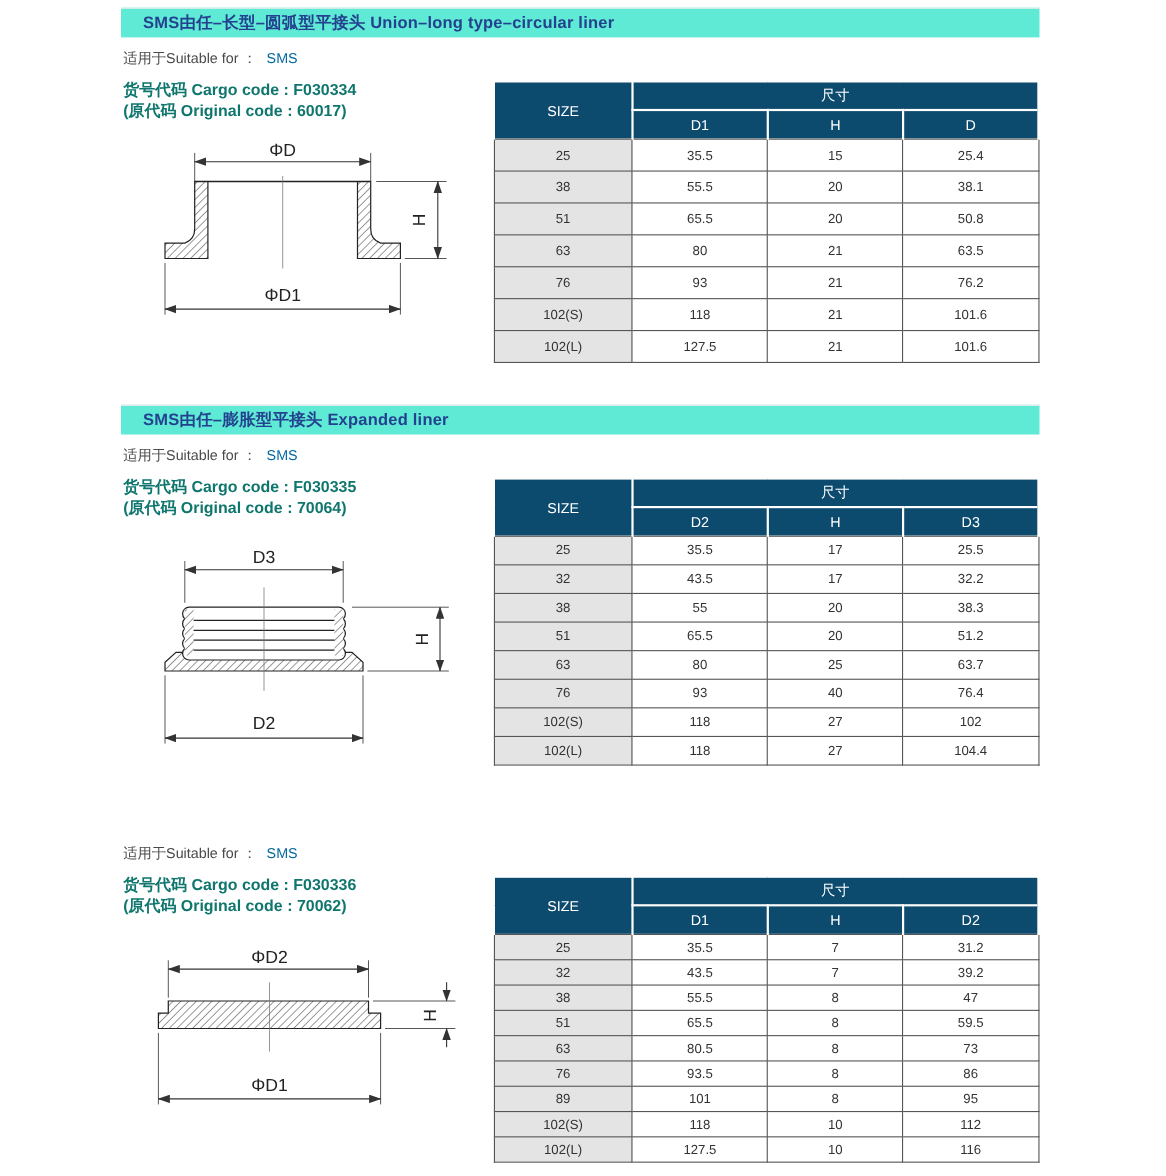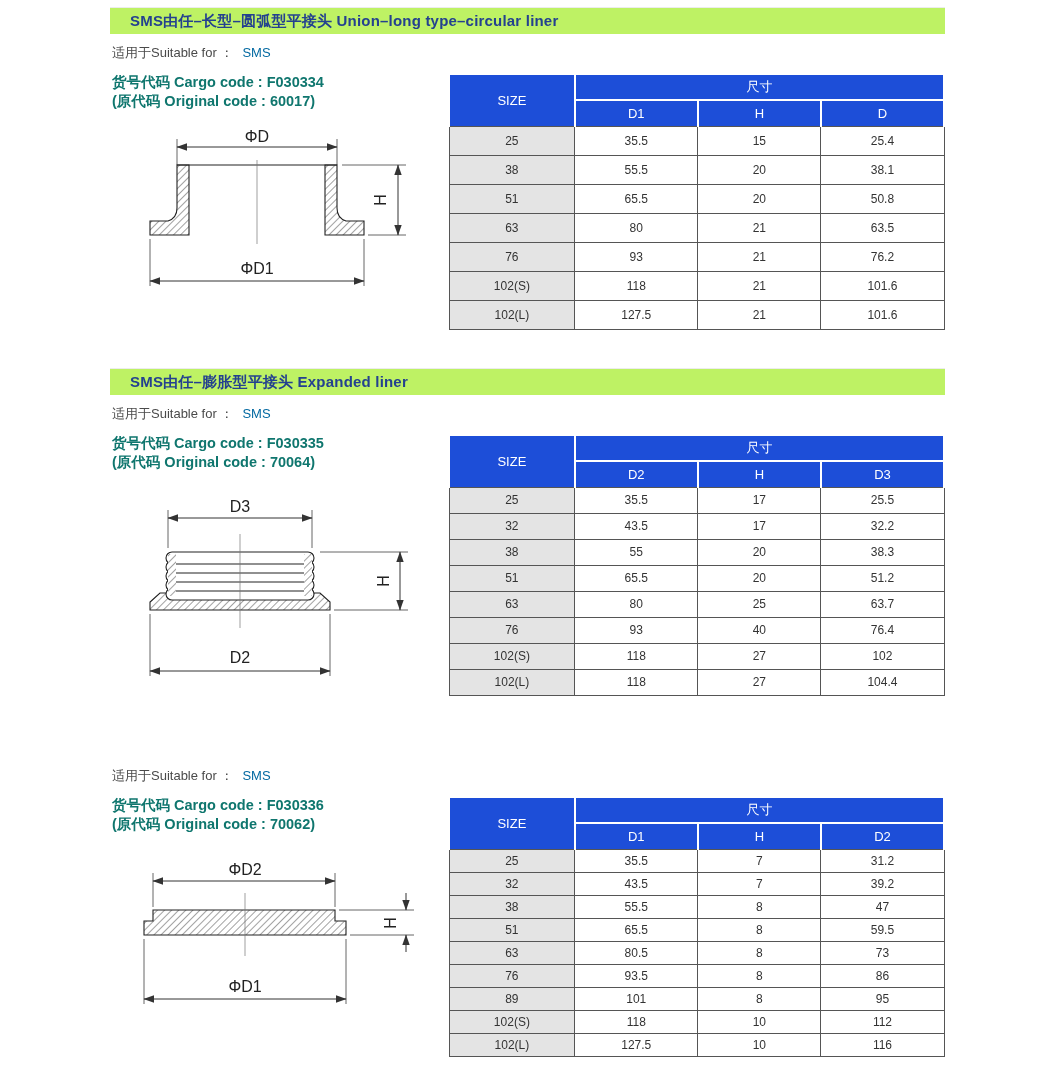--- a/index.html
+++ b/index.html
@@ -1,33 +1,33 @@
 <!DOCTYPE html>
 <html><head>
 <meta charset="utf-8">
 <style>
   html,body{margin:0;padding:0;background:#fff;}
   body{width:1060px;height:1069px;position:relative;font-family:"Liberation Sans","DejaVu Sans",sans-serif;overflow:hidden;}
   .section{position:absolute;left:110px;width:835px;}
   #s1{top:7px;height:354px;}
   #s2{top:368px;height:355px;}
   #s3{top:730px;height:332px;}
-  .bar{height:26px;background:#bef264;border-top:1px solid #ececec;}
+  .bar{height:26px;background:#5eead4;border-top:1px solid #ececec;}
   .bar-title{display:block;line-height:26px;padding-left:20px;font-size:15px;font-weight:bold;color:#24418f;letter-spacing:.2px;}
   .suitable{position:absolute;top:37px;left:2px;font-size:13px;color:#4a4a4a;}
   .suitable .val{margin-left:9px;color:#0369a1;}
   .codes{position:absolute;top:66px;left:2px;font-size:14.5px;font-weight:bold;color:#0f766e;line-height:19px;}
   .drawing{position:absolute;left:10px;text-align:center;}
   #s1 .drawing{top:118px;}
   #s2 .drawing{top:122px;}
   #s3 .drawing{top:125px;}
   .dtable{position:absolute;left:338px;top:66px;width:497px;border-collapse:collapse;table-layout:fixed;}
   .dtable th,.dtable td{text-align:center;padding:0;}
   .dtable thead tr{height:26px;}
-  .dtable thead th{background:#1d4ed8;color:#fff;font-weight:normal;font-size:13px;border:2px solid #fff;border-bottom:0;}
+  .dtable thead th{background:#0c4a6e;color:#fff;font-weight:normal;font-size:13px;border:2px solid #fff;border-bottom:0;}
   .dtable tbody td{border:1px solid #555;font-size:12px;color:#333;background:#fff;}
   .dtable tbody td.size-cell{background:#e4e4e4;}
   .t1 tbody tr{height:29px;}
   .t2 tbody tr{height:26px;}
   .t3 tbody tr{height:23px;}
   
   .dim{stroke:#333;stroke-width:1;fill:none;}
   .thin{stroke:#333;stroke-width:.75;fill:none;}
   .edge{stroke:#222;stroke-width:1.2;fill:none;}
   .center{stroke:#777;stroke-width:.7;fill:none;}

